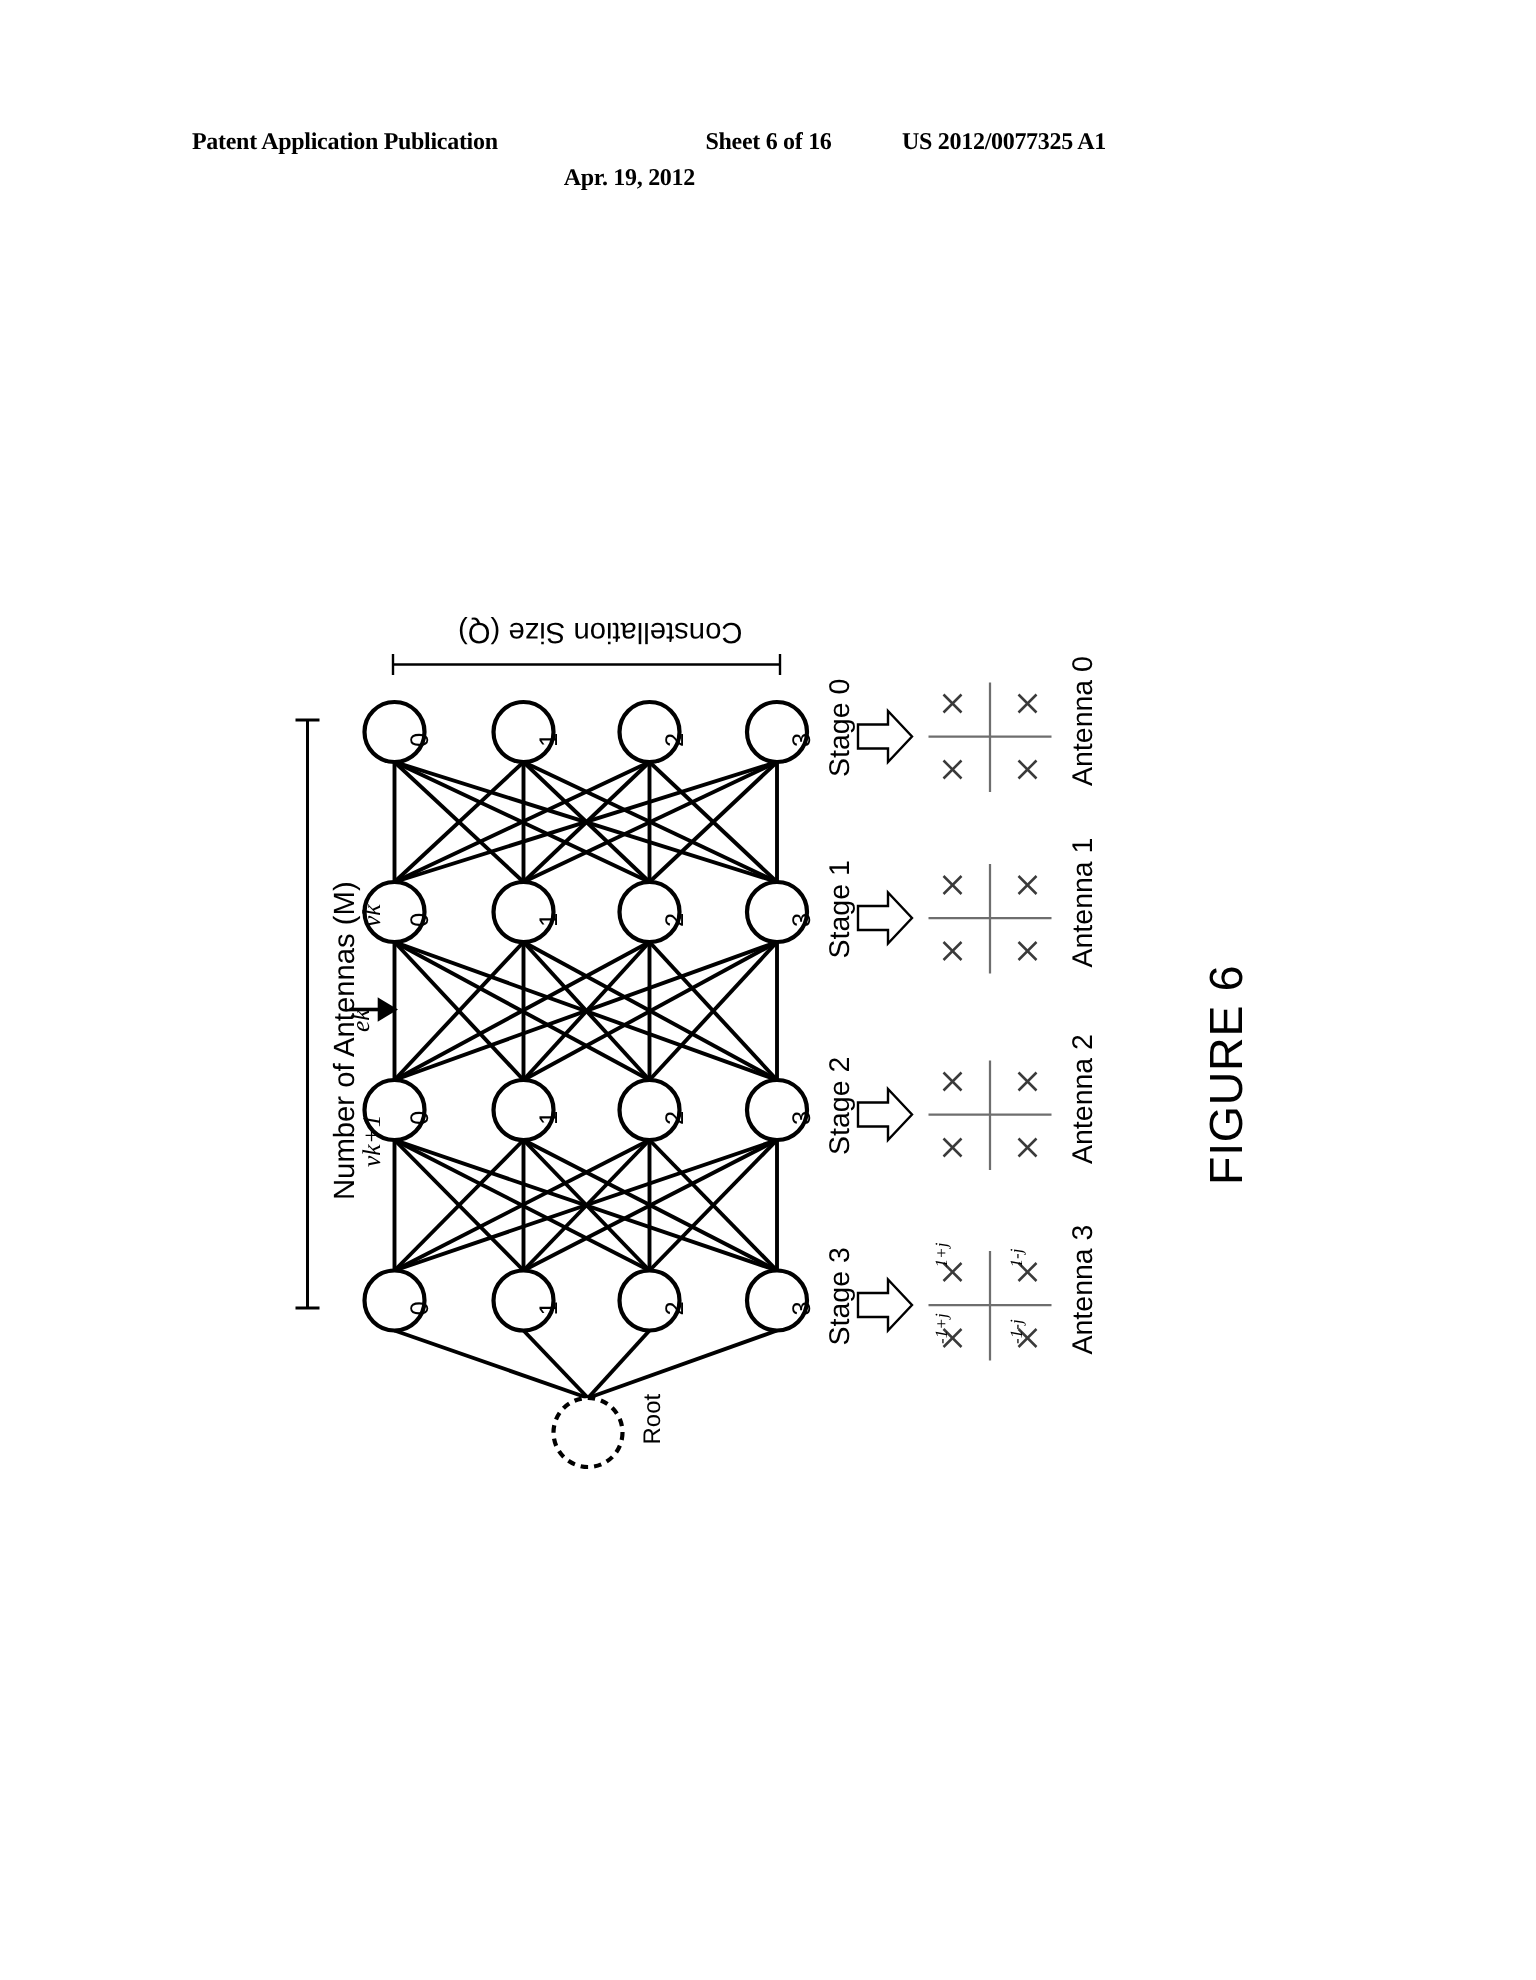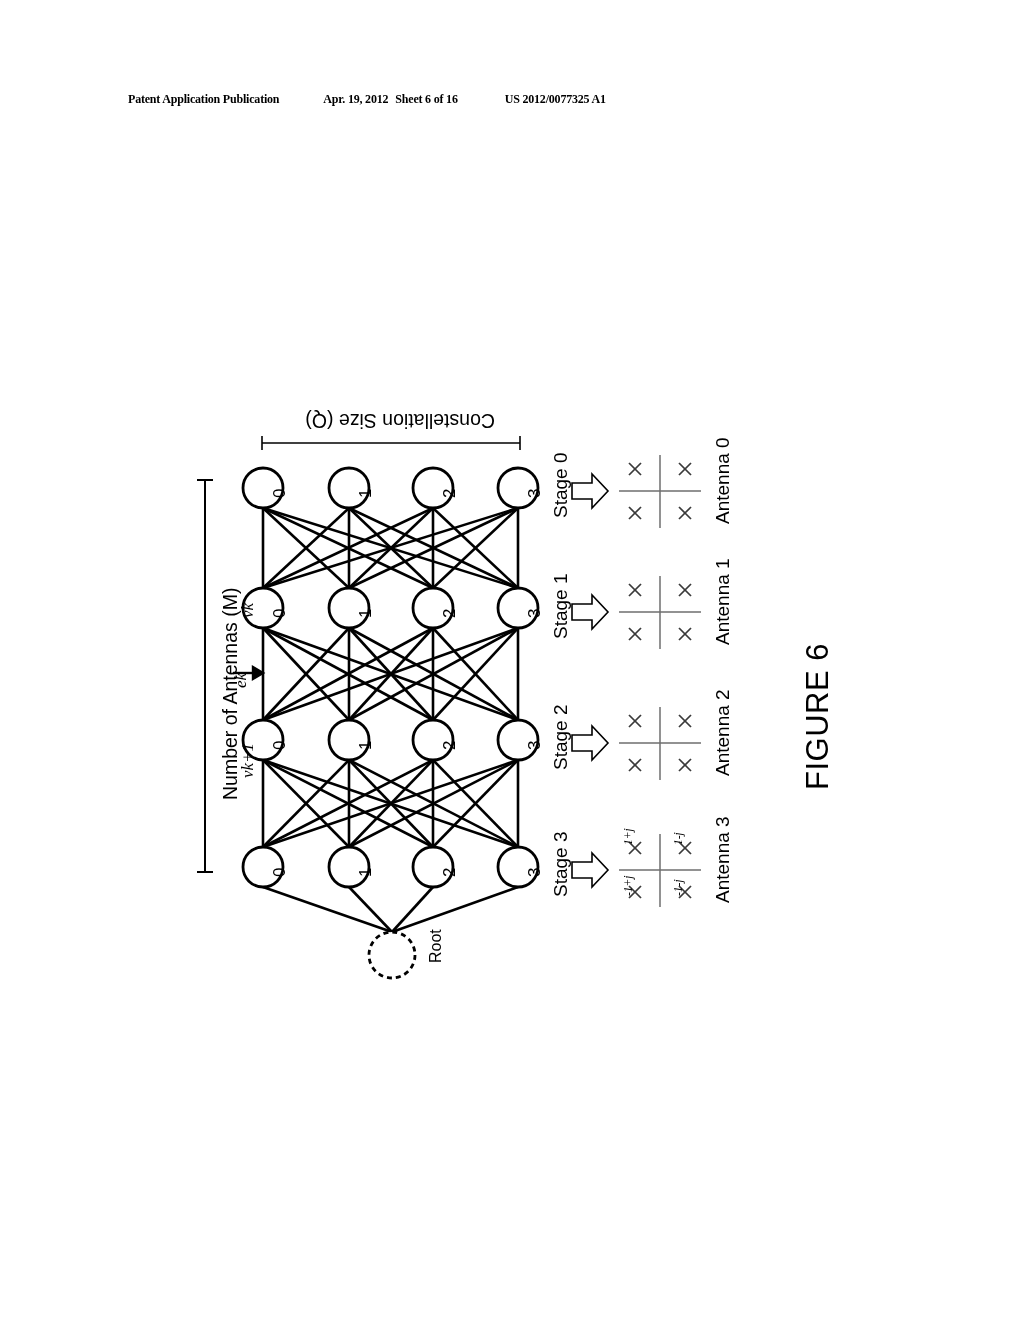--- a/index.html
+++ b/index.html
@@ -17,30 +17,30 @@
   }
 
   
   #patent-header {
     position: absolute;
     top: 86px;
     left: 128px;
     width: 768px;
     height: 26px;
     display: flex;
-    align-items: center;
+    align-items: flex-start;
     font-family: "Liberation Serif", serif;
     font-weight: bold;
-    font-size: 12px;
+    font-size: 16px;
     color: #000;
     white-space: nowrap;
     letter-spacing: -0.2px;
   }
   #patent-header .hdr-pub   { margin-right: 44px; }
-  #patent-header .hdr-date  { margin-right: 7px; }
+  #patent-header .hdr-date  { margin-right: 7px; margin-top: 24px; }
   #patent-header .hdr-sheet { margin-right: 47px; }
   #patent-header .hdr-num   { }
 
   
   #figure-canvas {
     position: absolute;
     left: 0;
     top: 0;
     width: 1024px;
     height: 1320px;

